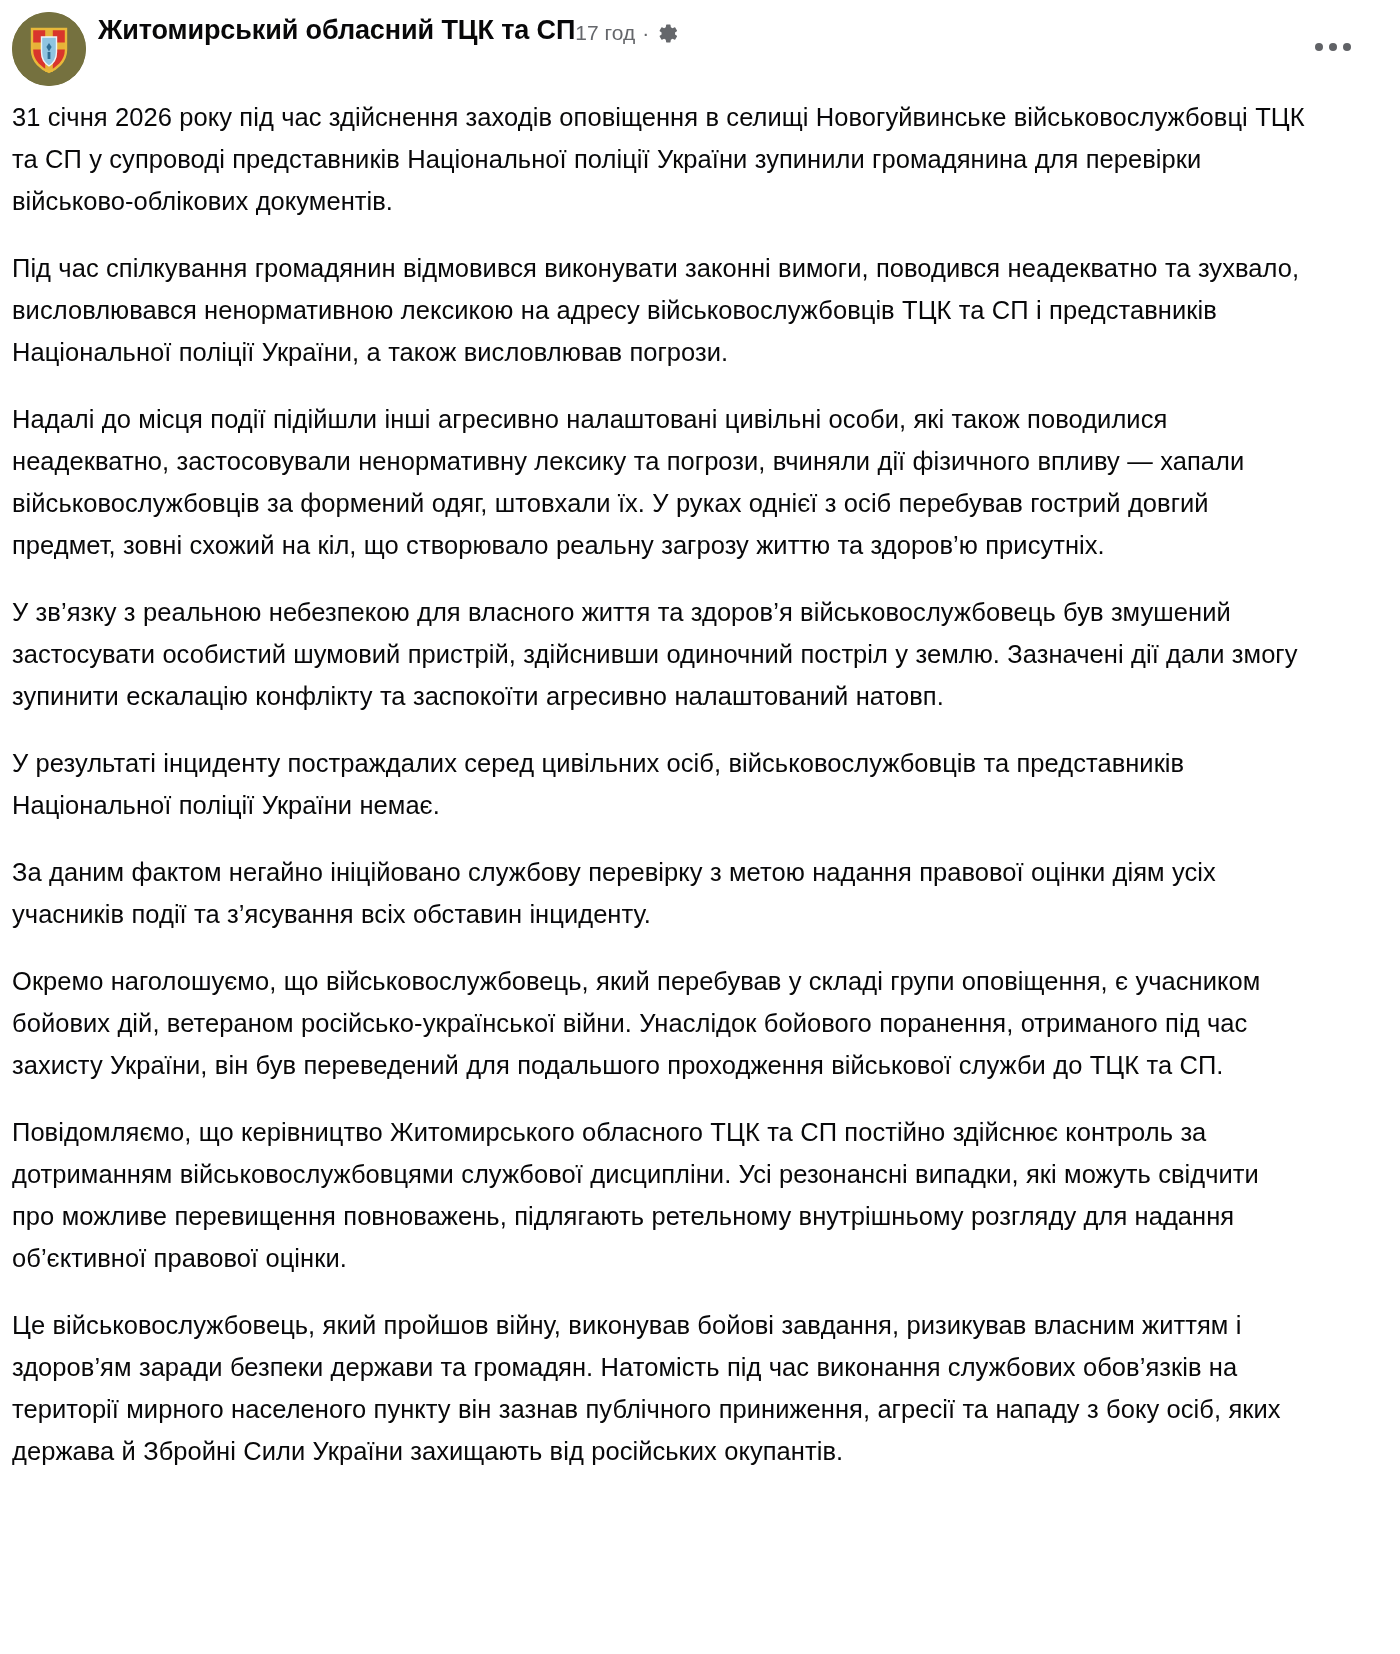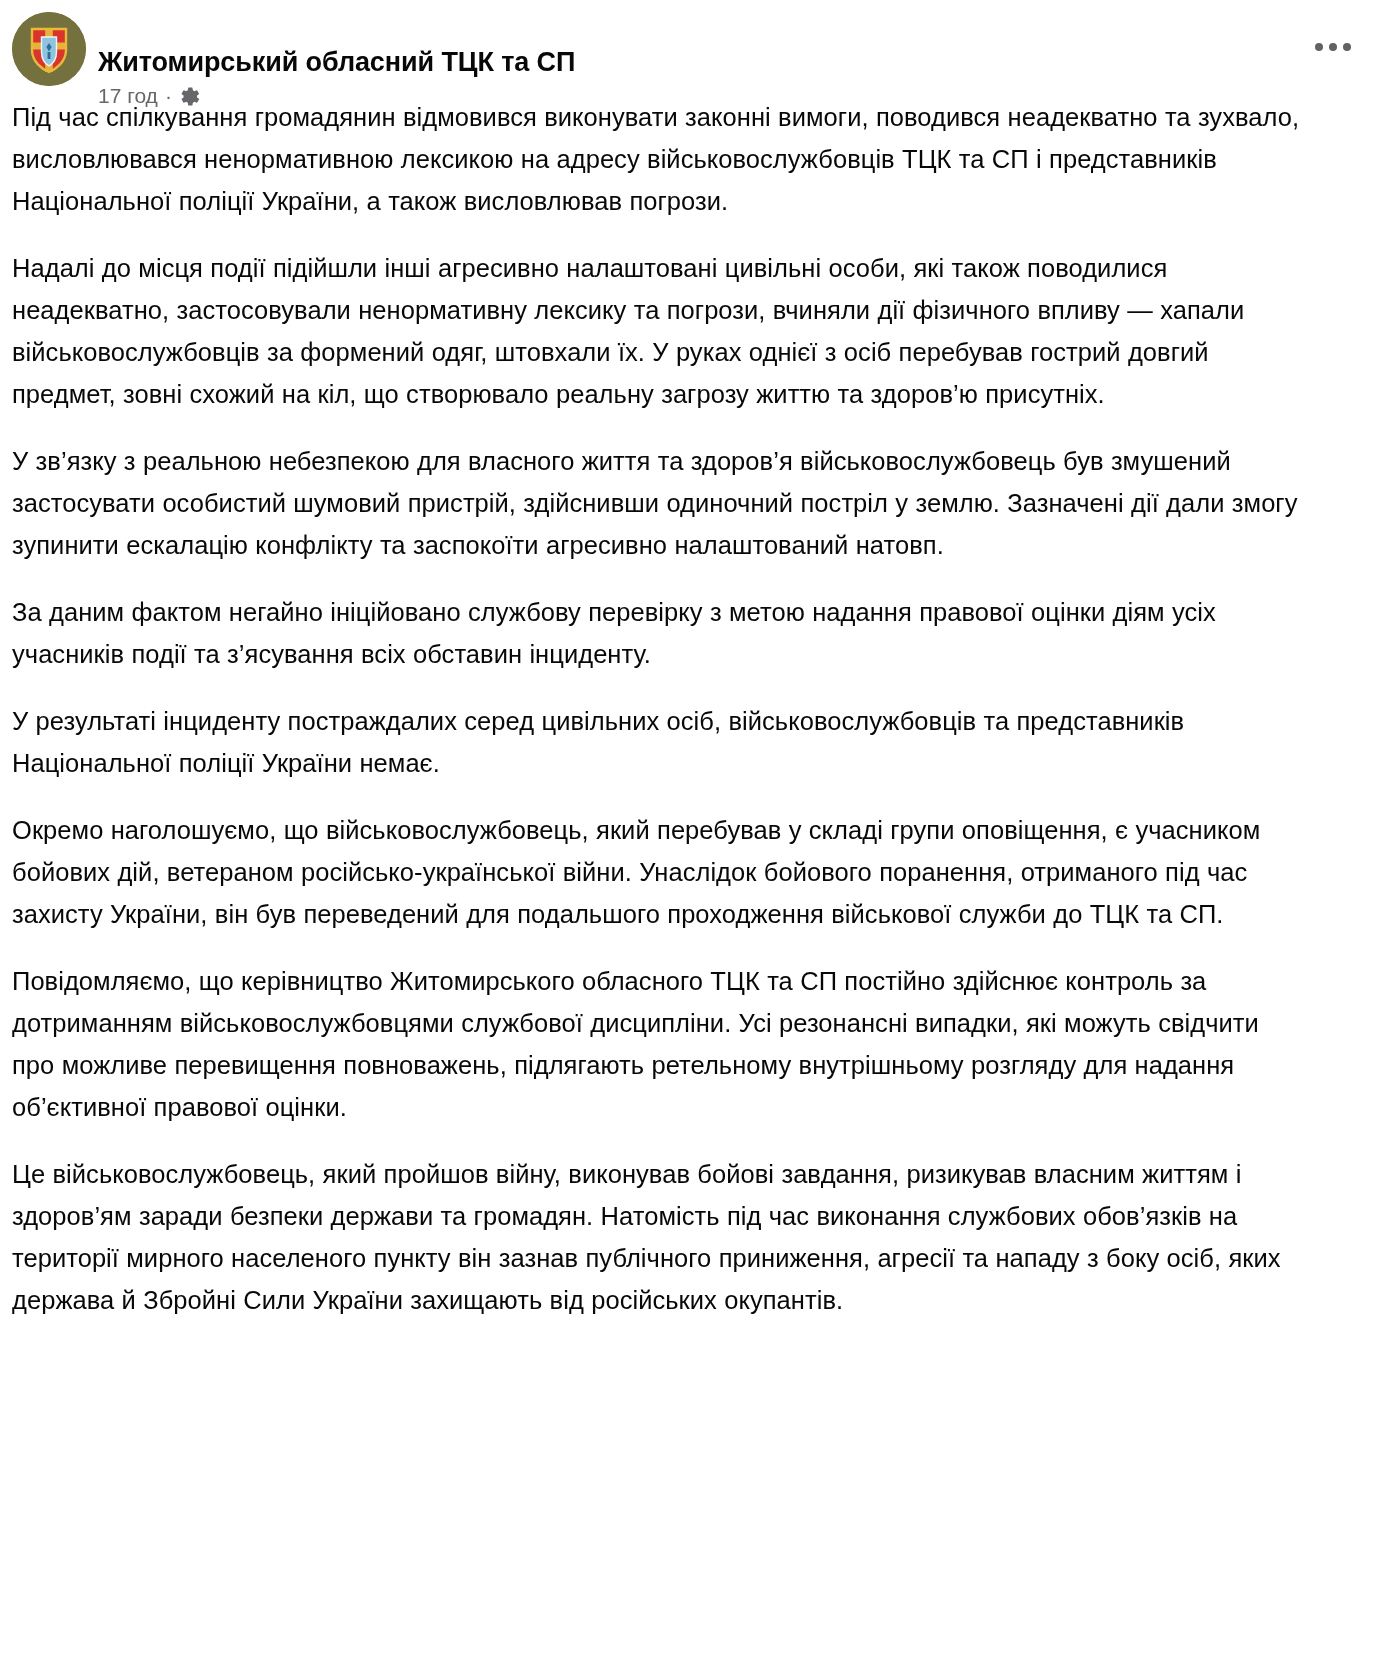--- a/index.html
+++ b/index.html
@@ -45,24 +45,23 @@
     height: 74px;
     border-radius: 50%;
     background: #75713f;
     display: block;
     overflow: hidden;
   }
 
   .header-text {
     margin-left: 12px;
     display: flex;
-    flex-direction: column;
+    flex-direction: row;
     justify-content: center;
     padding-top: 4px;
-    margin-top: 32px;
   }
 
   .page-name {
     font-size: 27px;
     line-height: 32px;
     font-weight: bold;
     color: #080809;
     letter-spacing: -0.1px;
     white-space: nowrap;
   }
@@ -174,23 +173,24 @@
 
     <div class="menu-button">
       <span class="dot"></span>
       <span class="dot"></span>
       <span class="dot"></span>
     </div>
 
   </div>
 
   <div class="post-body">
+    <p>31 січня 2026 року під час здійснення заходів оповіщення в селищі Новогуйвинське військовослужбовці ТЦК та СП у супроводі представників Національної поліції України зупинили громадянина для перевірки військово-облікових документів.</p>
     <p>Під час спілкування громадянин відмовився виконувати законні вимоги, поводився неадекватно та зухвало, висловлювався ненормативною лексикою на адресу військовослужбовців ТЦК та СП і представників Національної поліції України, а також висловлював погрози.</p>
     <p>Надалі до місця події підійшли інші агресивно налаштовані цивільні особи, які також поводилися неадекватно, застосовували ненормативну лексику та погрози, вчиняли дії фізичного впливу — хапали військовослужбовців за формений одяг, штовхали їх. У руках однієї з осіб перебував гострий довгий предмет, зовні схожий на кіл, що створювало реальну загрозу життю та здоров’ю присутніх.</p>
     <p>У зв’язку з реальною небезпекою для власного життя та здоров’я військовослужбовець був змушений застосувати особистий шумовий пристрій, здійснивши одиночний постріл у землю. Зазначені дії дали змогу зупинити ескалацію конфлікту та заспокоїти агресивно налаштований натовп.</p>
+    <p>У результаті інциденту постраждалих серед цивільних осіб, військовослужбовців та представників Національної поліції України немає.</p>
     <p>За даним фактом негайно ініційовано службову перевірку з метою надання правової оцінки діям усіх учасників події та з’ясування всіх обставин інциденту.</p>
-    <p>У результаті інциденту постраждалих серед цивільних осіб, військовослужбовців та представників Національної поліції України немає.</p>
     <p>Окремо наголошуємо, що військовослужбовець, який перебував у складі групи оповіщення, є учасником бойових дій, ветераном російсько-української війни. Унаслідок бойового поранення, отриманого під час захисту України, він був переведений для подальшого проходження військової служби до ТЦК та СП.</p>
     <p>Повідомляємо, що керівництво Житомирського обласного ТЦК та СП постійно здійснює контроль за дотриманням військовослужбовцями службової дисципліни. Усі резонансні випадки, які можуть свідчити про можливе перевищення повноважень, підлягають ретельному внутрішньому розгляду для надання об’єктивної правової оцінки.</p>
     <p>Це військовослужбовець, який пройшов війну, виконував бойові завдання, ризикував власним життям і здоров’ям заради безпеки держави та громадян. Натомість під час виконання службових обов’язків на території мирного населеного пункту він зазнав публічного приниження, агресії та нападу з боку осіб, яких держава й Збройні Сили України захищають від російських окупантів.</p>
   </div>
 
 </div>
 
 </body></html>

